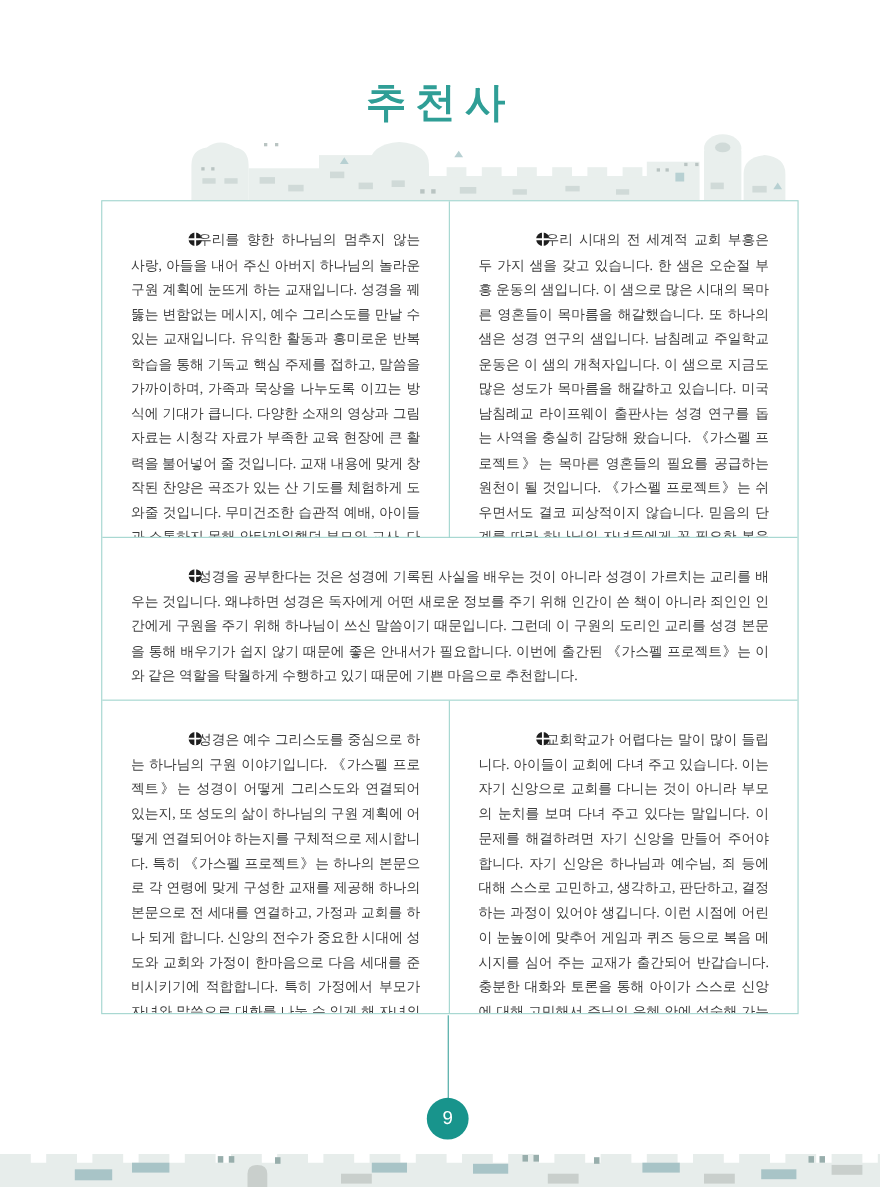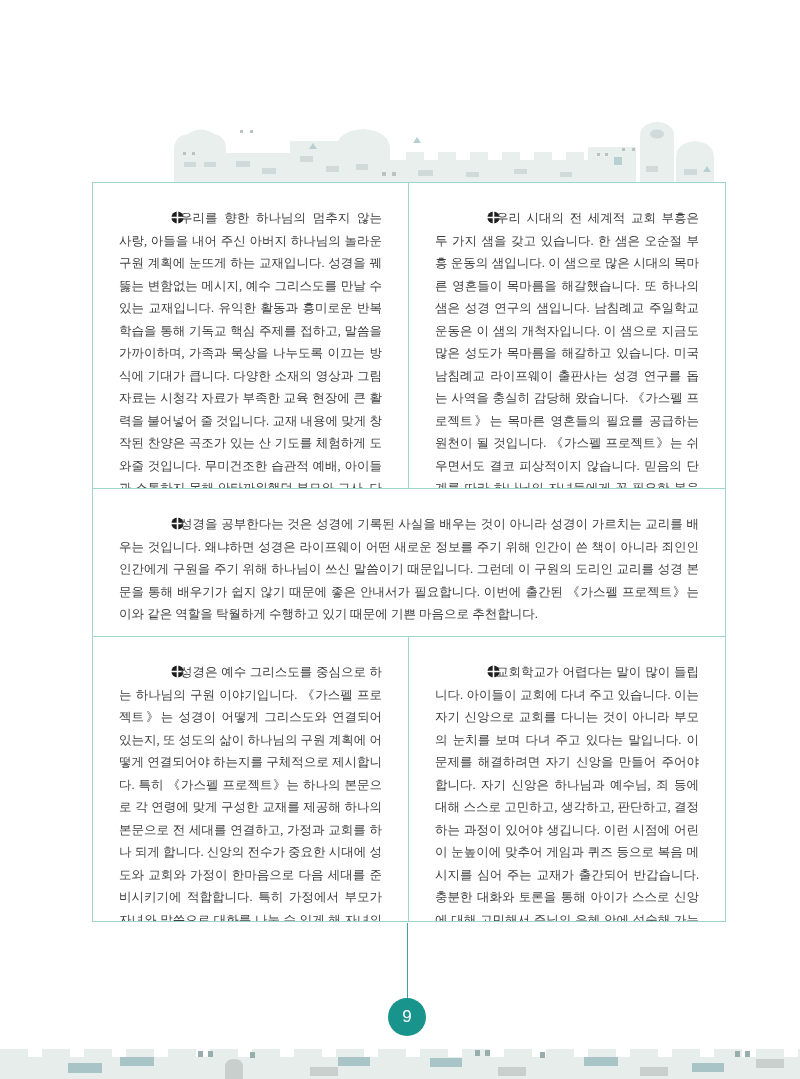--- a/index.html
+++ b/index.html
@@ -104,20 +104,21 @@
     bottom: 0;
     width: 800px;
     height: 42px;
   }
 </style>
 </head>
 <body>
 
 <div class="sheet">
 
+  <h1 class="title">추천사</h1>
 
   <div class="skyline-top">
     <svg width="548" height="63" viewBox="0 0 548 63" xmlns="http://www.w3.org/2000/svg">
       <g fill="#e9efed">
         <path d="M4,63 V30 Q4,16 18,14 Q30,5 44,14 Q56,16 56,30 V63 Z"></path>
         <rect x="56" y="33" width="66" height="30"></rect>
         <rect x="120" y="21" width="70" height="42"></rect>
         <path d="M166,63 V30 Q166,11 193,9 Q220,11 220,30 V63 Z"></path>
         <rect x="220" y="40" width="200" height="23"></rect>
         <rect x="236" y="32" width="18" height="9"></rect>
@@ -183,21 +184,21 @@
               <circle cx="8" cy="8" r="7.5" fill="#1e1e1e"></circle>
               <path d="M8 0v16M0 8h16" stroke="#ffffff" stroke-width="2"></path>
             </svg></span><span>우리 시대의 전 세계적 교회 부흥은 두 가지 샘을 갖고 있습니다. 한 샘은 오순절 부흥 운동의 샘입니다. 이 샘으로 많은 시대의 목마른 영혼들이 목마름을 해갈했습니다. 또 하나의 샘은 성경 연구의 샘입니다. 남침례교 주일학교 운동은 이 샘의 개척자입니다. 이 샘으로 지금도 많은 성도가 목마름을 해갈하고 있습니다. 미국 남침례교 라이프웨이 출판사는 성경 연구를 돕는 사역을 충실히 감당해 왔습니다. 《가스펠 프로젝트》는 목마른 영혼들의 필요를 공급하는 원천이 될 것입니다. 《가스펠 프로젝트》는 쉬우면서도 결코 피상적이지 않습니다. 믿음의 단계를 따라 하나님의 자녀들에게 꼭 필요한 복음의 진수를 맛보게 해 줄 것입니다.</span></p>
 
     </section>
 
     <section class="cell full bdr-b">
       <p class="body"><span class="bullet"><svg width="13" height="13" viewBox="0 0 16 16">
               <circle cx="8" cy="8" r="7.5" fill="#1e1e1e"></circle>
               <path d="M8 0v16M0 8h16" stroke="#ffffff" stroke-width="2"></path>
-            </svg></span><span>성경을 공부한다는 것은 성경에 기록된 사실을 배우는 것이 아니라 성경이 가르치는 교리를 배우는 것입니다. 왜냐하면 성경은 라이프웨이 어떤 새로운 정보를 주기 위해 인간이 쓴 책이 아니라 죄인인 인간에게 구원을 주기 위해 하나님이 쓰신 말씀이기 때문입니다. 그런데 이 구원의 도리인 교리를 성경 본문을 통해 배우기가 쉽지 않기 때문에 좋은 안내서가 필요합니다. 이번에 출간된 《가스펠 프로젝트》는 이와 같은 역할을 탁월하게 수행하고 있기 때문에 기쁜 마음으로 추천합니다.</span></p>
+            </svg></span><span>성경을 공부한다는 것은 성경에 기록된 사실을 배우는 것이 아니라 성경이 가르치는 교리를 배우는 것입니다. 왜냐하면 성경은 독자에게 어떤 새로운 정보를 주기 위해 인간이 쓴 책이 아니라 죄인인 인간에게 구원을 주기 위해 하나님이 쓰신 말씀이기 때문입니다. 그런데 이 구원의 도리인 교리를 성경 본문을 통해 배우기가 쉽지 않기 때문에 좋은 안내서가 필요합니다. 이번에 출간된 《가스펠 프로젝트》는 이와 같은 역할을 탁월하게 수행하고 있기 때문에 기쁜 마음으로 추천합니다.</span></p>
       <p class="attr"></p>
     </section>
 
     <section class="cell bdr-r">
       <p class="body"><span class="bullet"><svg width="13" height="13" viewBox="0 0 16 16">
               <circle cx="8" cy="8" r="7.5" fill="#1e1e1e"></circle>
               <path d="M8 0v16M0 8h16" stroke="#ffffff" stroke-width="2"></path>
             </svg></span><span>성경은 예수 그리스도를 중심으로 하는 하나님의 구원 이야기입니다. 《가스펠 프로젝트》는 성경이 어떻게 그리스도와 연결되어 있는지, 또 성도의 삶이 하나님의 구원 계획에 어떻게 연결되어야 하는지를 구체적으로 제시합니다. 특히 《가스펠 프로젝트》는 하나의 본문으로 각 연령에 맞게 구성한 교재를 제공해 하나의 본문으로 전 세대를 연결하고, 가정과 교회를 하나 되게 합니다. 신앙의 전수가 중요한 시대에 성도와 교회와 가정이 한마음으로 다음 세대를 준비시키기에 적합합니다. 특히 가정에서 부모가 자녀와 말씀으로 대화를 나눌 수 있게 해 자녀의 신앙 교육에 도움이 될 것입니다.</span></p>
 
     </section>

